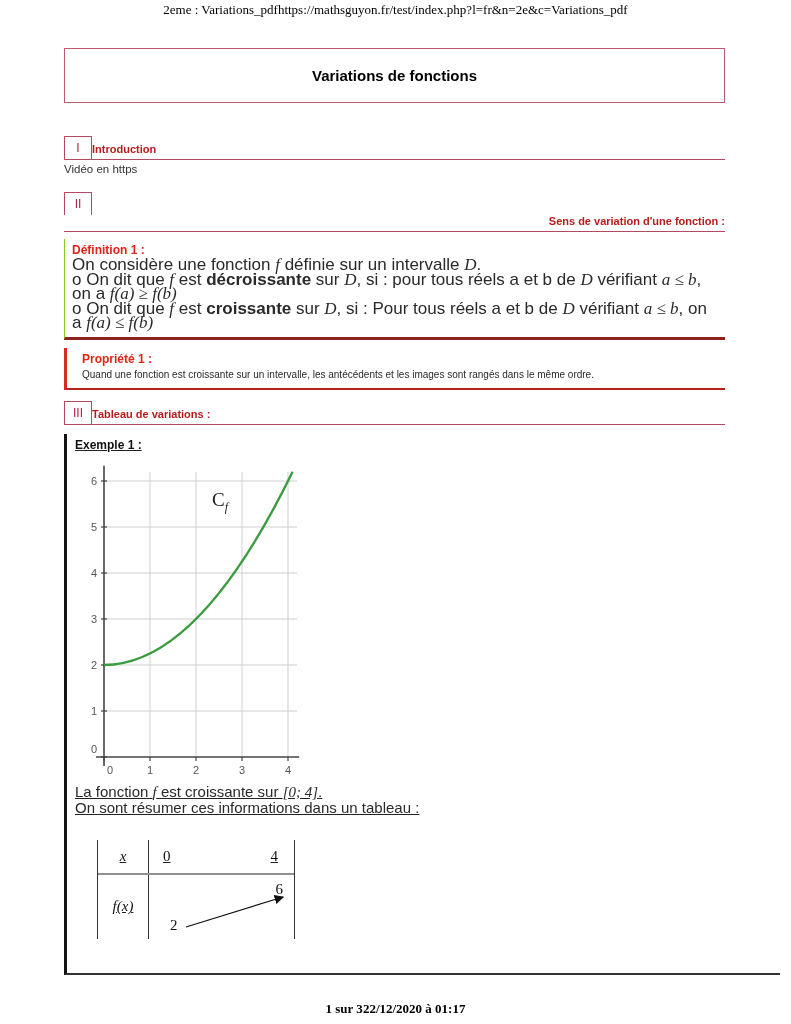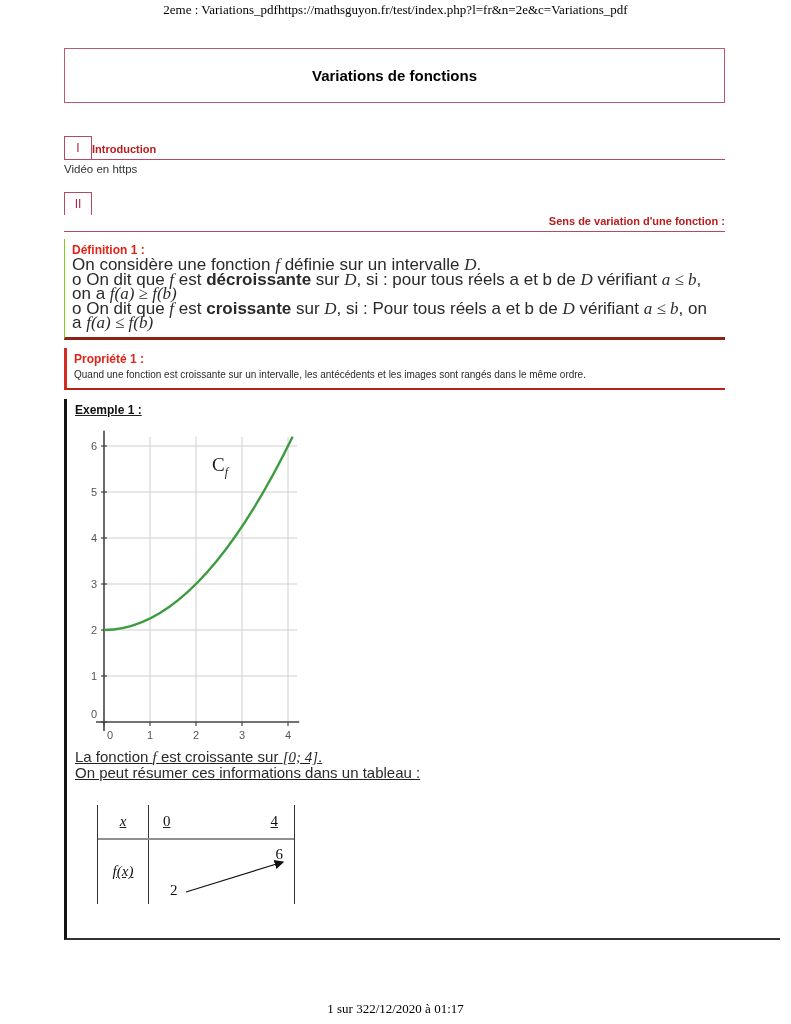--- a/index.html
+++ b/index.html
@@ -2,40 +2,40 @@
 <html><head>
 <meta charset="utf-8">
 <style>
   html,body{margin:0;padding:0;background:#fff;}
   .page{position:relative;width:791px;height:1024px;background:#ffffff;overflow:hidden;
         font-family:"Liberation Sans",sans-serif;color:#222;}
   
   .print-bar{position:absolute;left:3px;right:3px;display:flex;justify-content:center;
              font-family:"Liberation Serif",serif;font-size:13px;color:#000;}
   .print-bar.top{top:2px;}
-  .print-bar.bottom{bottom:7px;font-weight:normal;}
+  .print-bar.bottom{bottom:7px;font-weight:bold;}
   
   .content{position:absolute;left:64px;top:46px;width:661px;}
   .title-box{margin-top:2px;border:1.5px solid #bb5a71;height:53px;display:flex;
              align-items:center;justify-content:center;}
   .title-box span{color:#000000;font-weight:bold;font-size:15px;}
   .section{display:flex;align-items:stretch;border-bottom:1.5px solid #b24a62;}
   .sec-num{width:26px;height:22px;border:1px solid #b24a62;border-bottom:none;
            display:flex;align-items:center;justify-content:center;
            color:#b02347;font-size:12px;}
   .sec-title{align-self:flex-end;padding-bottom:4px;
              color:#b91c1c;font-weight:bold;font-size:11px;}
   .sec-1{margin-top:33px;} .sec-2{margin-top:17px;flex-direction:column;} .sec-3{margin-top:11px;}
   .intro-line{margin-top:3px;font-size:11.5px;color:#333;}
   .def-box{margin-top:7px;border-left:1px solid #84cc16;border-bottom:3px solid #8c231a;
            padding:4px 4px 6px 7px;}
   .def-box .label,.prop-box .label{color:#e02416;font-weight:bold;font-size:12px;line-height:15px;}
   .rich .line{font-size:17px;line-height:14.6px;color:#2a2a2a;}
   .prop-box{margin-top:8px;border-left:3px solid #d62b20;border-bottom:2px solid #b8221c;
-            padding:4px 4px 6px 7px;}
+            padding:4px 4px 6px 15px;}
   .prop-box .ptext{font-size:10px;line-height:15px;color:#2a2a2a;}
   .m{font-family:"Liberation Serif",serif;font-style:italic;}
   .b{font-weight:bold;}
   .example-box{margin-top:9px;width:705px;border-left:3px solid #141414;
                border-bottom:2px solid #333;padding:4px 0 34px 8px;text-decoration:underline;}
   .example-label{font-weight:bold;font-size:12px;color:#111;}
   .graph-wrap{margin:12px 0 0 7px;}
   .caption{margin-top:2px;}
   .caption .line{font-size:15px;line-height:15.5px;color:#2a2a2a;}
   
@@ -88,20 +88,24 @@
           <div class="line"><span>o On dit que </span><span class="m">f</span><span> est </span><span class="b">croissante</span><span> sur </span><span class="m">D</span><span>, si : Pour tous réels a et b de </span><span class="m">D</span><span> vérifiant </span><span class="m">a ≤ b</span><span>, on a </span><span class="m">f(a) ≤ f(b)</span></div>
         </div>
     </div>
 
     <div class="prop-box">
       <div class="label">Propriété 1 :</div>
       <div class="ptext">Quand une fonction est croissante sur un intervalle, les antécédents et les images sont rangés dans le même ordre.</div>
     </div>
 
 
+    <div class="section sec-3">
+      <div class="sec-num">III</div>
+      <div class="sec-title">Tableau de variations :</div>
+    </div>
 
     <div class="example-box">
       <div class="example-label">Exemple 1 :</div>
 
       <div class="graph-wrap"><svg width="240" height="314">
             <line x1="68" y1="7.800000000000011" x2="68" y2="293" stroke="#cfcfcf" stroke-width="1"></line>
             <line x1="114" y1="7.800000000000011" x2="114" y2="293" stroke="#cfcfcf" stroke-width="1"></line>
             <line x1="160" y1="7.800000000000011" x2="160" y2="293" stroke="#cfcfcf" stroke-width="1"></line>
             <line x1="206" y1="7.800000000000011" x2="206" y2="293" stroke="#cfcfcf" stroke-width="1"></line>
             <line x1="22" y1="247" x2="215.20000000000002" y2="247" stroke="#cfcfcf" stroke-width="1"></line>
@@ -135,21 +139,21 @@
             <line x1="19" y1="63" x2="25" y2="63" stroke="#444444" stroke-width="1.2"></line>
             <text x="15" y="67" font-size="11" text-anchor="end" fill="#555" font-family="&quot;Liberation Sans&quot;,sans-serif">5</text>
             <line x1="19" y1="17" x2="25" y2="17" stroke="#444444" stroke-width="1.2"></line>
             <text x="15" y="21" font-size="11" text-anchor="end" fill="#555" font-family="&quot;Liberation Sans&quot;,sans-serif">6</text>
             <path d="M22,201 Q116.3,201 210.6,7.800000000000011" fill="none" stroke="#3b9b3f" stroke-width="2.4"></path>
             <text x="130.10000000000002" y="42.29999999999998" font-size="19" text-anchor="start" fill="#222" font-family="&quot;Liberation Serif&quot;,serif">C<tspan dy="5" font-size="12" font-style="italic">f</tspan></text>
           </svg></div>
 
       <div class="caption rich">
           <div class="line"><span>La fonction </span><span class="m">f</span><span> est croissante sur </span><span class="m">[0; 4]</span><span>.</span></div>
-          <div class="line"><span>On peut résumer ces informations dans un tableau :</span></div>
+          <div class="line"><span>On sont résumer ces informations dans un tableau :</span></div>
         </div>
 
       <div class="vtable">
         <div class="vrow head">
           <div class="vcell-var">x</div>
           <div class="vcell-vals">
             <span>0</span>
             <span>4</span>
           </div>
         </div>

